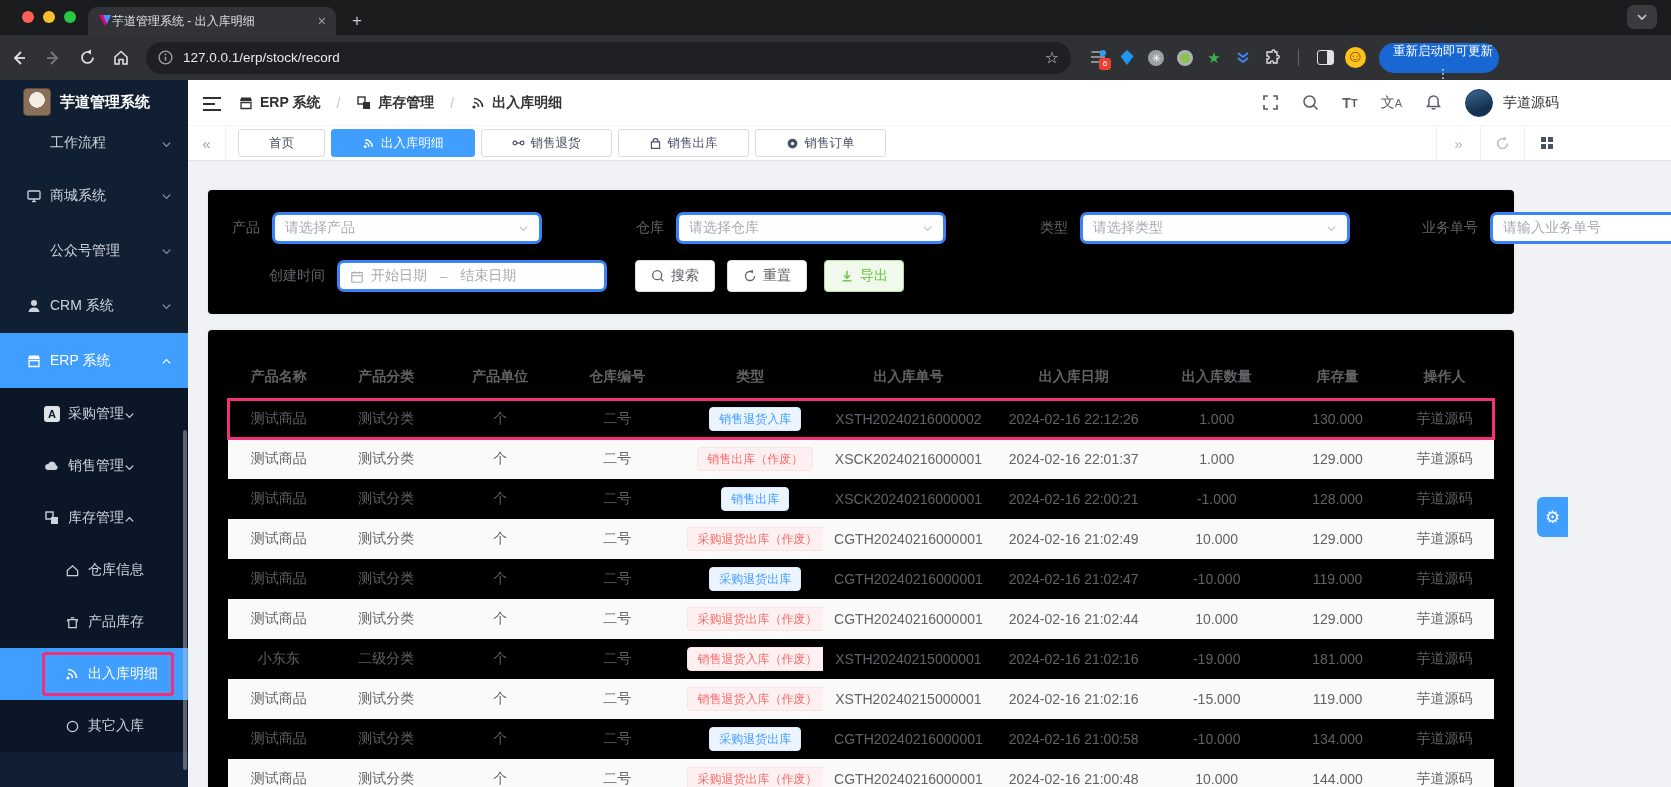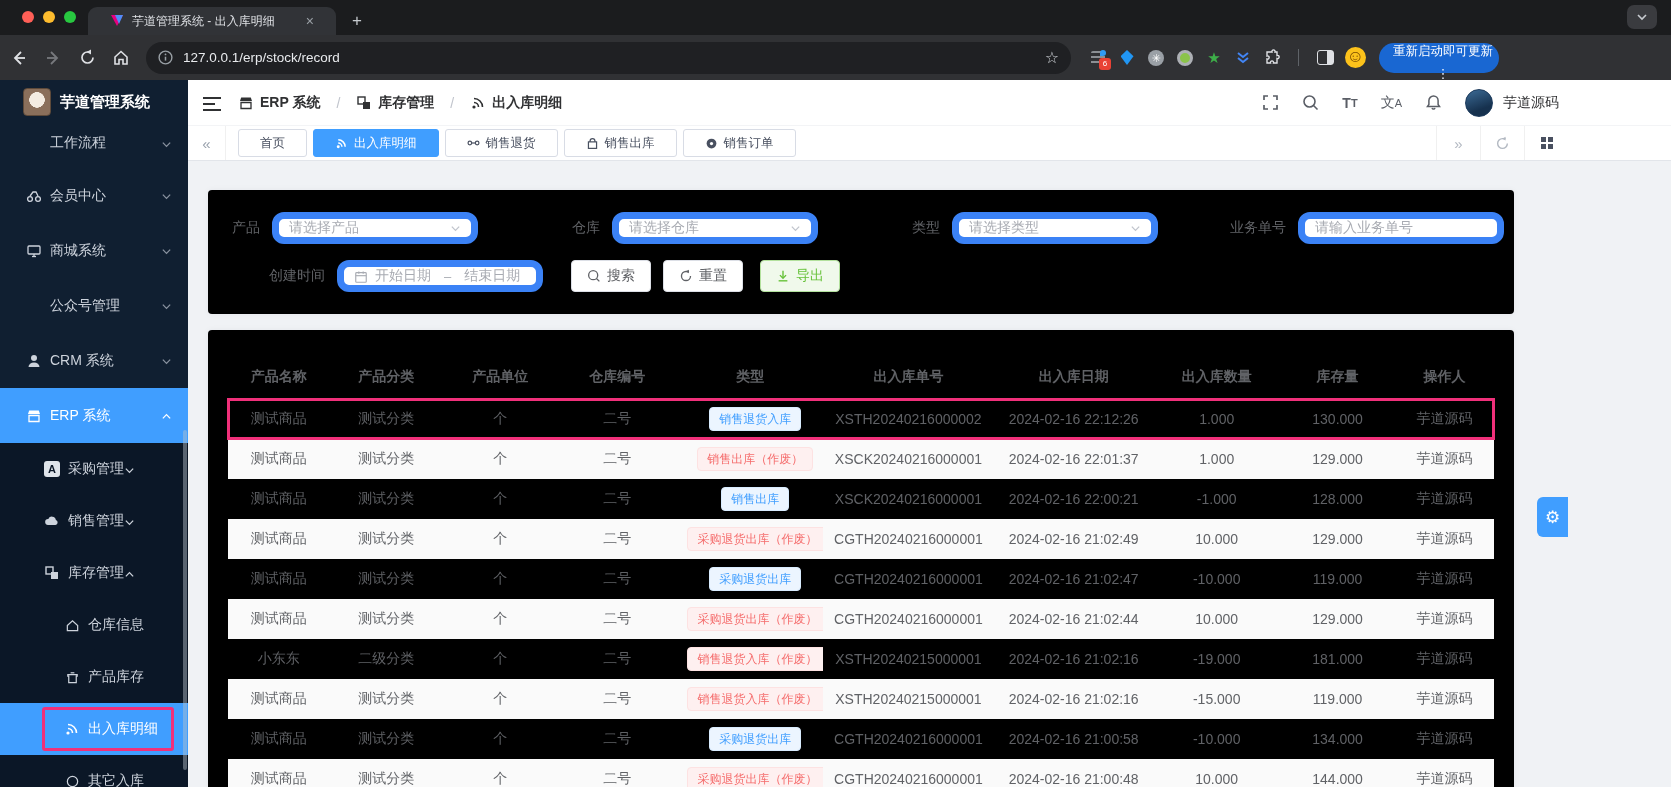--- a/index.html
+++ b/index.html
@@ -4,21 +4,21 @@
 <style>
   * { margin:0; padding:0; box-sizing:border-box; }
   html,body { width:1671px; height:787px; overflow:hidden; }
   body { position:relative; font-family:"Liberation Sans","DejaVu Sans",sans-serif; background:#f0f2f5; }
   svg.ic { display:inline-block; vertical-align:middle; }
 
   
   .tabstrip { position:absolute; top:0; left:0; right:0; height:35px; background:#1b1c1e; display:flex; align-items:flex-end; }
   .lights { position:absolute; left:22px; top:11px; display:flex; gap:9px; }
   .light { width:12px; height:12px; border-radius:50%; }
-  .chrome-tab { margin-left:88px; width:248px; height:28px; background:#313337; border-radius:9px 9px 0 0; display:flex; align-items:center; padding:0 22px; gap:8px; }
+  .chrome-tab { margin-left:88px; width:248px; height:28px; background:#313337; border-radius:9px 9px 0 0; display:flex; align-items:center; padding:0 10px; }
   .favicon { position:relative; width:14px; height:14px; flex:none; }
   .favicon .fv1 { position:absolute; left:1px; top:1px; width:0; height:0; border-left:6px solid transparent; border-right:6px solid transparent; border-top:11px solid #e6007e; }
   .favicon .fv2 { position:absolute; left:5px; top:1px; width:0; height:0; border-left:4px solid transparent; border-right:4px solid transparent; border-top:9px solid #4f8df9; }
   .tab-title { flex:1; font-size:12px; color:#dfe1e5; white-space:nowrap; overflow:hidden; }
   .tab-close { color:#9aa0a6; font-size:14px; cursor:default; }
   .newtab { width:26px; height:26px; margin:0 0 1px 8px; color:#c7cbd0; font-size:17px; display:flex; align-items:center; justify-content:center; border-radius:50%; }
   .strip-overflow { position:absolute; right:14px; top:5px; width:30px; height:24px; background:#3a3b3f; border-radius:7px; display:flex; align-items:center; justify-content:center; color:#c7cbd0; }
   .toolbar { position:absolute; top:35px; left:0; right:0; height:45px; background:#303134; display:flex; align-items:center; padding:0 4px; gap:4px; }
   .navbtn { width:30px; height:30px; display:flex; align-items:center; justify-content:center; color:#dfe1e5; }
   .navbtn.dim { color:#77797d; }
@@ -73,35 +73,35 @@
   .crumb .mi-icon { width:16px; height:16px; display:flex; align-items:center; justify-content:center; }
   .crumb-sep { margin:0 10px; color:#c0c4cc; font-weight:normal; font-size:14px; }
   .top-right { margin-left:auto; display:flex; align-items:center; gap:23px; color:#5a5e66; }
   .tr-icon { display:flex; align-items:center; justify-content:center; font-size:15px; }
   .avatar { width:28px; height:28px; border-radius:50%; background:linear-gradient(160deg,#3c6b96 0%,#16314e 70%); border:1px solid #1c3a5c; }
   .username { font-size:14px; color:#303133; margin-left:-13px; }
 
   .tagsbar { height:36px; background:#fff; border-top:1px solid #f3f4f6; border-bottom:1px solid #e2e5ea; display:flex; align-items:center; position:relative; padding-right:103px; }
   .tago { width:38px; height:100%; display:flex; align-items:center; justify-content:center; color:#9aa2ad; font-size:15px; border-right:1px solid #f0f0f0; }
   .tags { display:flex; align-items:center; gap:6px; margin-left:12px; }
-  .tag { height:28px; border:1px solid #d8dce5; border-radius:3px; background:#fff; color:#495060; font-size:12.5px; display:flex; align-items:center; padding:0 21px; gap:6px; cursor:default; }
+  .tag { height:28px; border:1px solid #d8dce5; border-radius:3px; background:#fff; color:#495060; font-size:12.5px; display:flex; align-items:center; padding:0 30px; gap:6px; cursor:default; }
   .tag .mi-icon { width:13px; height:13px; display:flex; align-items:center; justify-content:center; }
   .tag.active { background:#409eff; border-color:#409eff; color:#fff; }
   .tags-right { position:absolute; right:103px; top:0; height:100%; display:flex; }
   .tbtn { width:44px; height:100%; display:flex; align-items:center; justify-content:center; border-left:1px solid #f0f0f0; color:#b3b9c2; font-size:15px; }
   .tbtn.dark { color:#495060; }
 
   .content { flex:1; overflow:hidden; padding:29px 0 0 20px; }
   .card { width:1306px; background:#000000; border-radius:4px; box-shadow:0 0 6px rgba(31,45,61,0.05); }
   .filter-card { padding:22px 24px 22px 24px; }
   .frow { display:flex; align-items:center; }
   .frow + .frow { margin-top:16px;margin-left:37px; }
   .fgroup { display:flex; align-items:center; margin-right:32px; }
   .flabel { font-size:14px; color:#606266; margin-right:12px; white-space:nowrap; }
-  .fctl { width:206px; height:32px; border:7px solid #3b82f6; border-radius:12px; display:flex; align-items:center; padding:0 10px; gap:7px; background:#fff; }
+  .fctl { width:270px; height:32px; border:3px solid #3b82f6; border-radius:7px; display:flex; align-items:center; padding:0 10px; gap:7px; background:#fff; }
   .placeholder { flex:1; font-size:14px; color:#a8abb2; white-space:nowrap; overflow:hidden; }
   .ctl-chev { color:#c0c4cc; flex:none; }
   .cal { color:#a8abb2; flex:none; }
   .range-sep { color:#a8abb2; font-size:13px; padding:0 6px; }
   .btn { height:32px; border:1px solid #dcdfe6; border-radius:4px; background:#fff; color:#606266; font-size:14px; display:flex; align-items:center; gap:6px; padding:0 15px; margin-right:12px; cursor:default; }
   .btn .mi-icon { width:14px; height:14px; display:flex; align-items:center; justify-content:center; }
   .btn.export { color:#67c23a; background:#f0f9eb; border-color:#b3e19d; margin-left:5px; }
 
   .table-card { margin-top:16px; padding:25px 20px 0 20px; height:999px; }
   table.grid { width:100%; border-collapse:collapse; table-layout:fixed; }
@@ -214,33 +214,20 @@
 
 <div class="app">
   <aside class="sidebar">
     <div class="logo-row">
       <span class="logo-img"></span>
       <span class="app-title">芋道管理系统</span>
     </div>
 
     <div class="menu-item noicon" style="height:50px;margin-top:-6px">
       <span>工作流程</span>
-      <span class="chev"><svg class="ic" width="11" height="11" viewBox="0 0 12 12">
-            <polyline points="2,4 6,8 10,4" fill="none" stroke="currentColor" stroke-width="1.4"></polyline>
-          </svg></span>
-    </div>
-    <div class="menu-item">
-      <span class="mi-icon">
-          <svg class="ic" width="16" height="16" viewBox="0 0 16 16">
-            <circle cx="4" cy="11" r="2.4" fill="none" stroke="currentColor" stroke-width="1.3"></circle>
-            <circle cx="12" cy="11" r="2.4" fill="none" stroke="currentColor" stroke-width="1.3"></circle>
-            <path d="M4 8 L7 4 H10 L12 8" fill="none" stroke="currentColor" stroke-width="1.3"></path>
-          </svg>
-        </span>
-      <span>会员中心</span>
       <span class="chev"><svg class="ic" width="11" height="11" viewBox="0 0 12 12">
             <polyline points="2,4 6,8 10,4" fill="none" stroke="currentColor" stroke-width="1.4"></polyline>
           </svg></span>
     </div>
     <div class="menu-item">
       <span class="mi-icon">
           <svg class="ic" width="16" height="16" viewBox="0 0 16 16">
             <rect x="2" y="3" width="12" height="8" rx="1" fill="none" stroke="currentColor" stroke-width="1.3"></rect>
             <line x1="6" y1="13.5" x2="10" y2="13.5" stroke="currentColor" stroke-width="1.3"></line>
             <line x1="8" y1="11" x2="8" y2="13.5" stroke="currentColor" stroke-width="1.3"></line>

